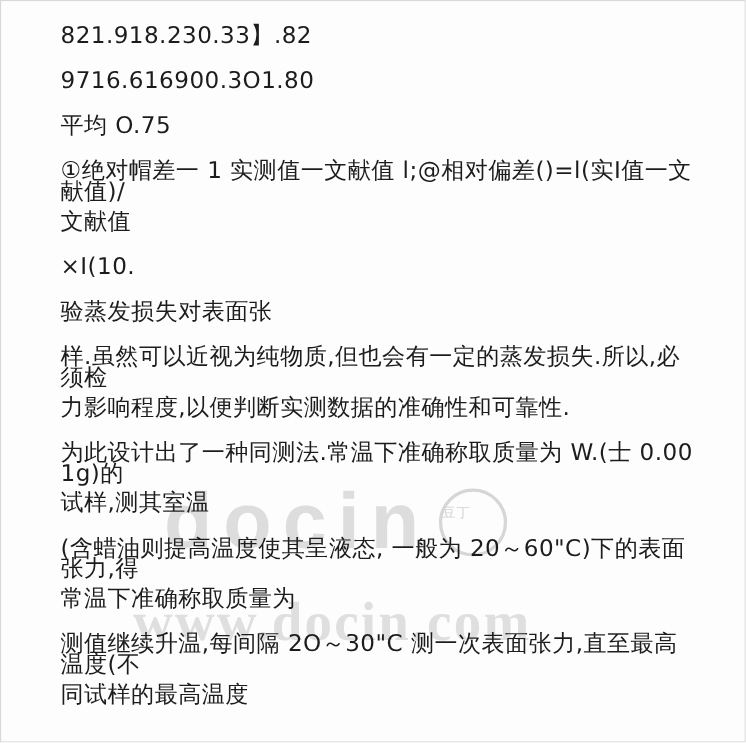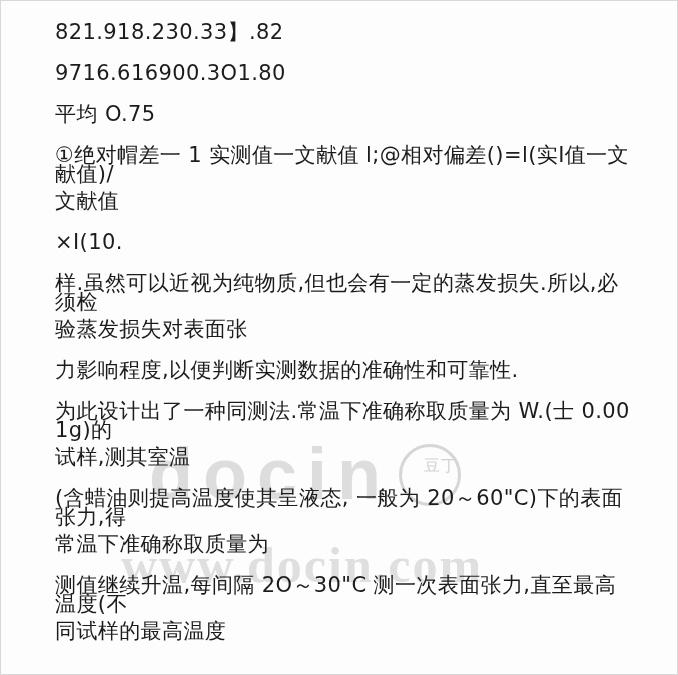--- a/index.html
+++ b/index.html
@@ -40,23 +40,23 @@
   .watermark-cn {
     position: absolute;
     left: 398px;
     top: 443px;
     width: 62px;
     height: 62px;
     border-radius: 50%;
     border: 3px solid #d6d6d6;
     color: #d2d2d2;
     font-family: "DejaVu Sans", sans-serif;
-    font-size: 16px;
+    font-size: 12px;
     line-height: 20px;
-    text-align: right;
+    text-align: left;
     padding-top: 9px;
     box-sizing: border-box;
     letter-spacing: 1px;
     user-select: none;
     pointer-events: none;
   }
   .watermark-url {
     position: absolute;
     left: 120px;
     top: 535px;
@@ -99,22 +99,22 @@
   <div class="watermark-cn">豆丁</div>
   <div class="watermark-url">www.docin.com</div>
 
   <div class="content">
     <p class="line">821.918.230.33】.82</p>
     <p class="line">9716.616900.3O1.80</p>
     <p class="line">平均 O.75</p>
     <p class="line tight">①绝对帽差一 1 实测值一文献值 l;@相对偏差()=l(实Ⅰ值一文献值)/</p>
     <p class="line">文献值</p>
     <p class="line">×I(10.</p>
+    <p class="line">验蒸发损失对表面张</p>
     <p class="line tight">样.虽然可以近视为纯物质,但也会有一定的蒸发损失.所以,必须检</p>
-    <p class="line">验蒸发损失对表面张</p>
     <p class="line">力影响程度,以便判断实测数据的准确性和可靠性.</p>
     <p class="line tight">为此设计出了一种同测法.常温下准确称取质量为 W.(士 0.001g)的</p>
     <p class="line">试样,测其室温</p>
     <p class="line tight">(含蜡油则提高温度使其呈液态, 一般为 20～60"C)下的表面张力,得</p>
     <p class="line">常温下准确称取质量为</p>
     <p class="line tight">测值继续升温,每间隔 2O～30"C 测一次表面张力,直至最高温度(不</p>
     <p class="line">同试样的最高温度</p>
   </div>
 
 </div>

